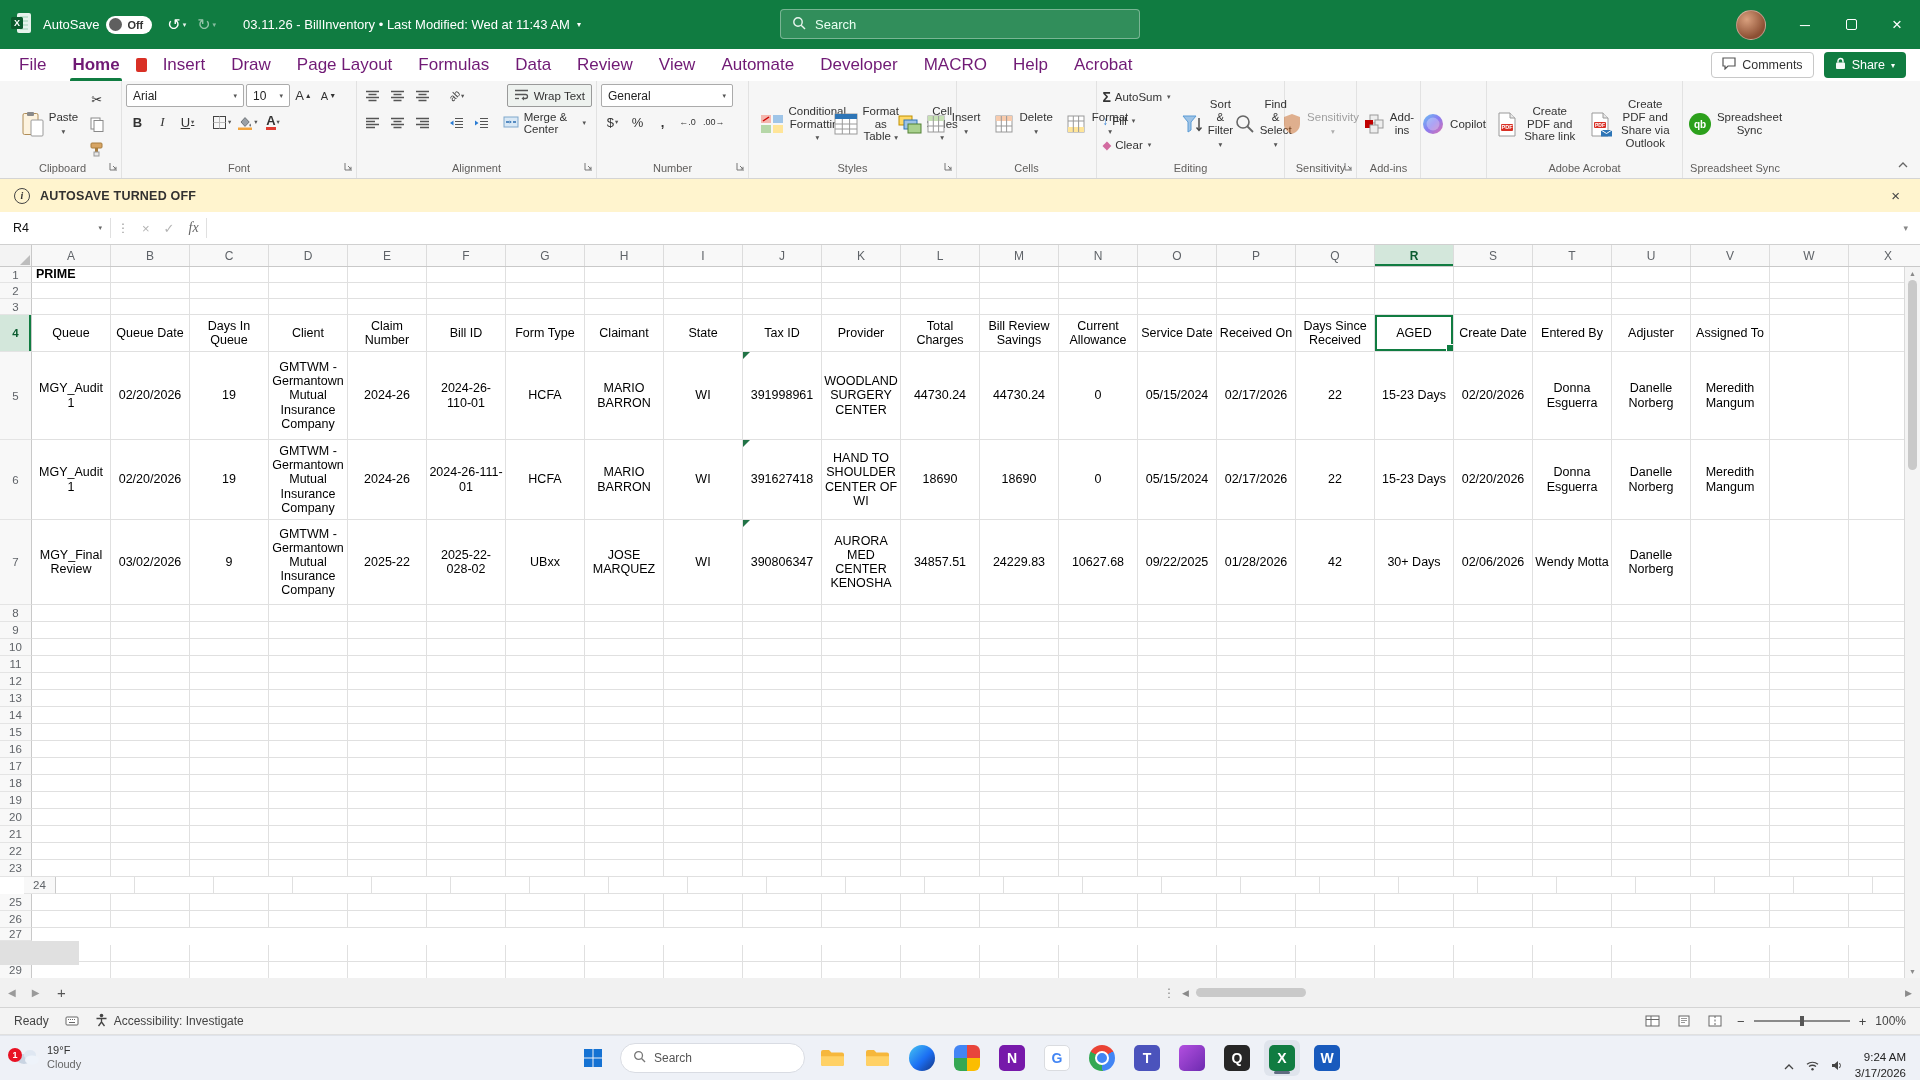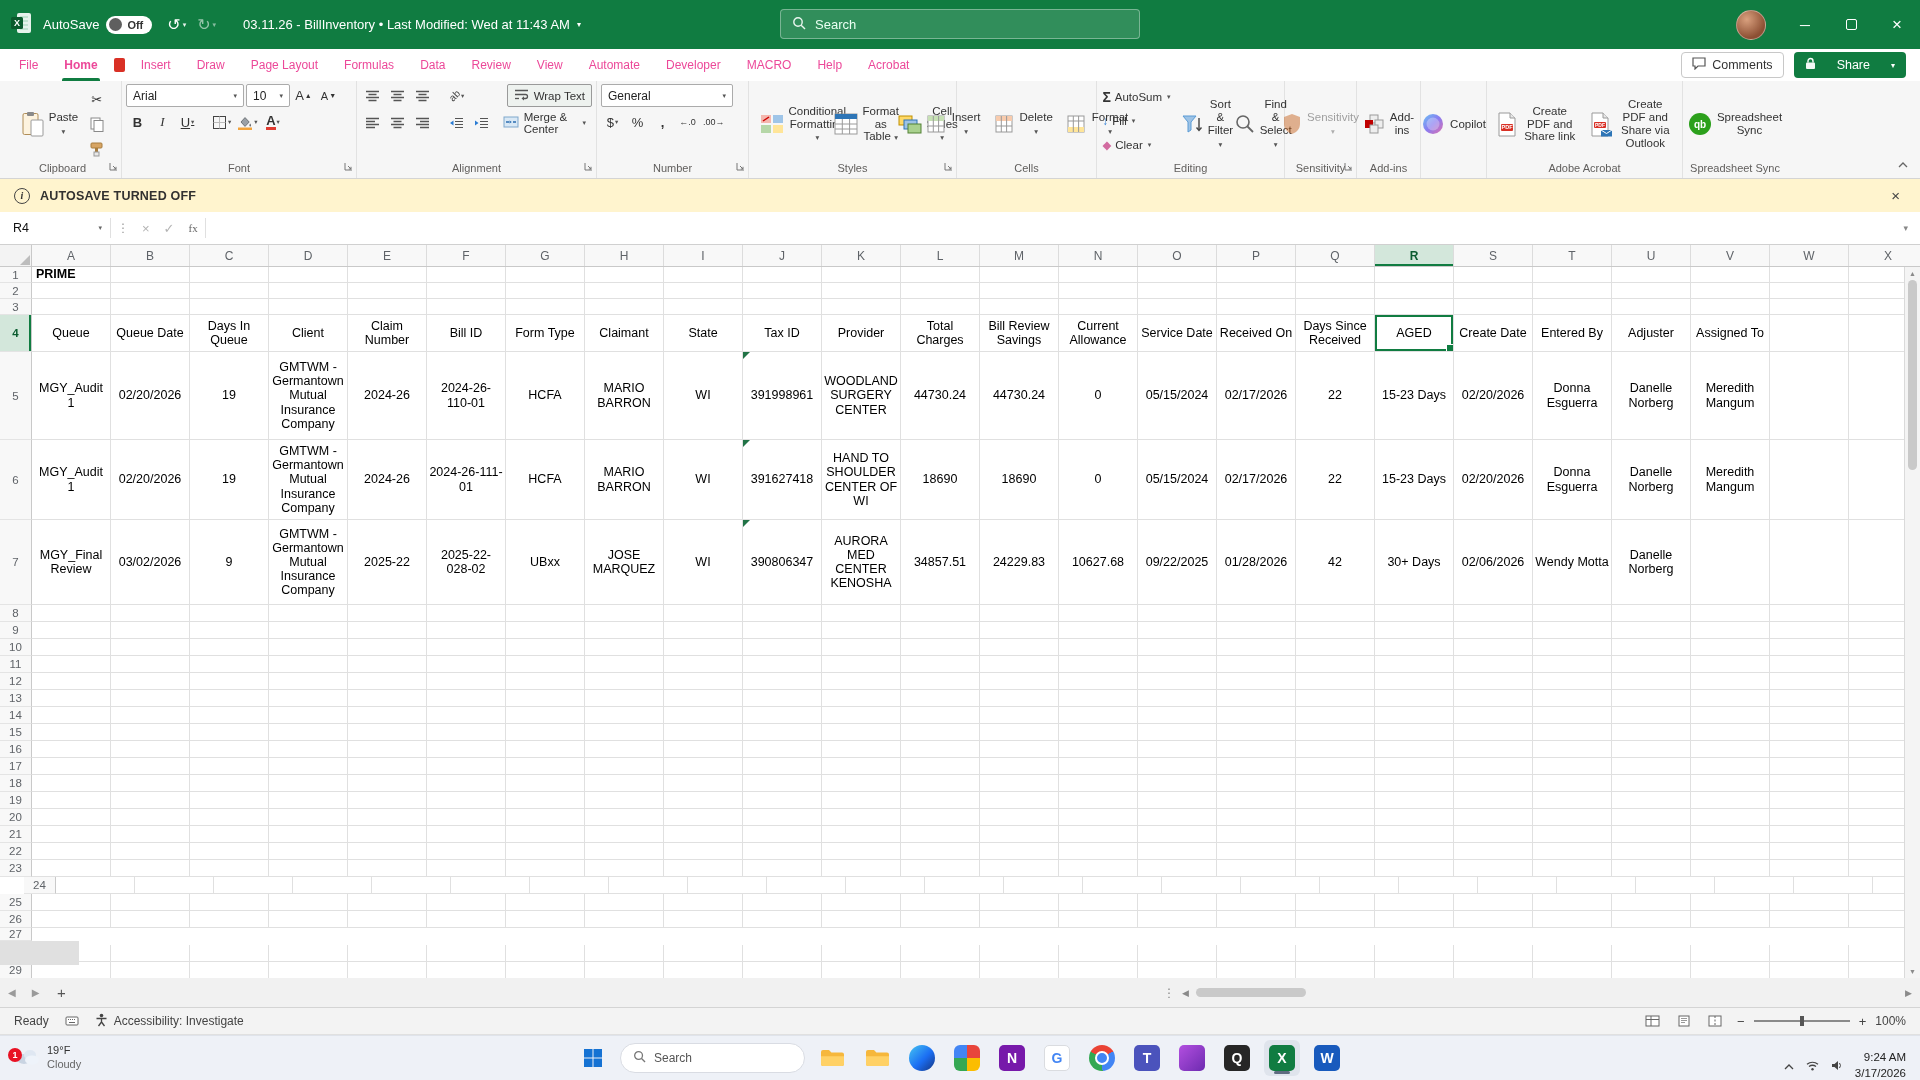--- a/index.html
+++ b/index.html
@@ -21,27 +21,27 @@
 .doc-title .dd{font-size:8px}
 .tb-search{position:absolute;left:50%;top:9px;transform:translateX(-50%);width:360px;height:30px;background:rgba(255,255,255,.14);border:1px solid rgba(255,255,255,.35);border-radius:4px;display:flex;align-items:center;gap:9px;padding:0 11px;font-size:13px;color:#eafff2}
 .tb-right{margin-left:auto;display:flex;align-items:center;height:100%}
 .avatar{width:30px;height:30px;border-radius:50%;background:radial-gradient(circle at 35% 30%,#d9a07e,#8c4f33 70%);margin-right:16px;border:1px solid rgba(255,255,255,.4)}
 .winbtn{width:46px;height:100%;display:flex;align-items:center;justify-content:center;font-size:14px}
 .maxbox{width:11px;height:11px;border:1.3px solid #fff;border-radius:2px}
 
 
 .menubar{height:32px;background:#fff;display:flex;align-items:center;flex:none;padding-left:6px}
 .mtabs{display:flex;align-items:center;height:100%}
-.mtab{padding:0 13px;font-size:12px;color:#ec4899;height:100%;display:flex;align-items:center;position:relative}
+.mtab{padding:0 13px;font-size:17px;color:#701a75;height:100%;display:flex;align-items:center;position:relative}
 .mtab.active{font-weight:700}
 .mtab.active::after{content:'';position:absolute;left:11px;right:11px;bottom:0;height:3px;background:#107C41;border-radius:2px 2px 0 0}
 .redbadge{width:11px;height:14px;background:#d93025;border-radius:2px;margin:0 3px;display:inline-block}
 .mb-right{margin-left:auto;display:flex;align-items:center;gap:10px;padding-right:14px}
 .comments-btn{display:flex;align-items:center;gap:6px;border:1px solid #c8c8c8;border-radius:4px;height:26px;padding:0 10px;font-size:12.5px;color:#333;background:#fff}
-.share-btn{display:flex;align-items:center;gap:21px;background:#107C41;color:#fff;border-radius:4px;height:26px;padding:0 11px;font-size:12.5px}
+.share-btn{display:flex;align-items:center;gap:6px;background:#107C41;color:#fff;border-radius:4px;height:26px;padding:0 11px;font-size:12.5px}
 .share-btn .dd{font-size:8px}
 
 
 .ribbon{height:98px;background:#f6f6f6;display:flex;flex:none;border-bottom:1px solid #d4d4d4;position:relative;padding-left:4px}
 .rgroup{flex:none;display:flex;flex-direction:column;border-right:1px solid #e2e2e2;position:relative;padding:3px 4px 0}
 .rgc{flex:1;display:flex;gap:2px;align-items:stretch;justify-content:center}
 .rgc.col{flex-direction:column;justify-content:flex-start;gap:4px}
 .rg-label{height:17px;line-height:15px;text-align:center;font-size:11px;color:#605e5c;flex:none}
 .rbtn{display:flex;flex-direction:row;align-items:center;justify-content:flex-start;gap:5px;padding:5px 5px 2px;border-radius:3px;font-size:11.5px;color:#333;text-align:center;line-height:1.12}
 .rbtn .dd{font-size:7.5px;color:#555}
@@ -71,21 +71,21 @@
 .warn-link{text-decoration:underline;cursor:pointer}
 .warn-close{margin-left:auto;font-size:15px;color:#444;padding:0 6px}
 
 
 .fbar{height:33px;background:#fff;display:flex;align-items:center;border-bottom:1px solid #d0d0d0;flex:none}
 .namebox{width:110px;height:100%;display:flex;align-items:center;padding:0 8px 0 13px;font-size:12.5px;color:#111}
 .namebox .dd{margin-left:auto;font-size:7px;color:#666}
 .fsep{width:1px;height:60%;background:#e0e0e0}
 .fdots{color:#9a9a9a;font-size:12px;padding:0 6px}
 .ficon{color:#b3b3b3;font-size:13px;padding:0 7px}
-.fx{font-family:"Liberation Serif",serif;font-size:11px;color:#666;padding:0 7px}
+.fx{font-family:"Liberation Serif",serif;font-style:italic;font-size:14px;color:#666;padding:0 7px}
 .finput{flex:1;height:100%}
 .fexpand{padding:0 12px;color:#888;font-size:9px}
 
 
 .colheaders{height:22px;display:flex;flex:none;background:#f8f8f8;font-size:12px;color:#5f6368;border-bottom:1px solid #c9c9c9;overflow:hidden}
 .corner{width:32px;flex:none;background:#f3f3f3;border-right:1px solid #c9c9c9;position:relative}
 .corner::after{content:'';position:absolute;right:1px;bottom:1px;border-left:10px solid transparent;border-bottom:10px solid #bdbdbd}
 .col-h{width:79px;flex:none;display:flex;align-items:center;justify-content:center;border-right:1px solid #dcdcdc}
 .col-h.active{background:#d3e7db;box-shadow:inset 0 -2px 0 #107C41;color:#0b5c30;font-weight:700}
 .gridbody{flex:1;position:relative;overflow:hidden;background:#fff;display:flex;flex-direction:column}

